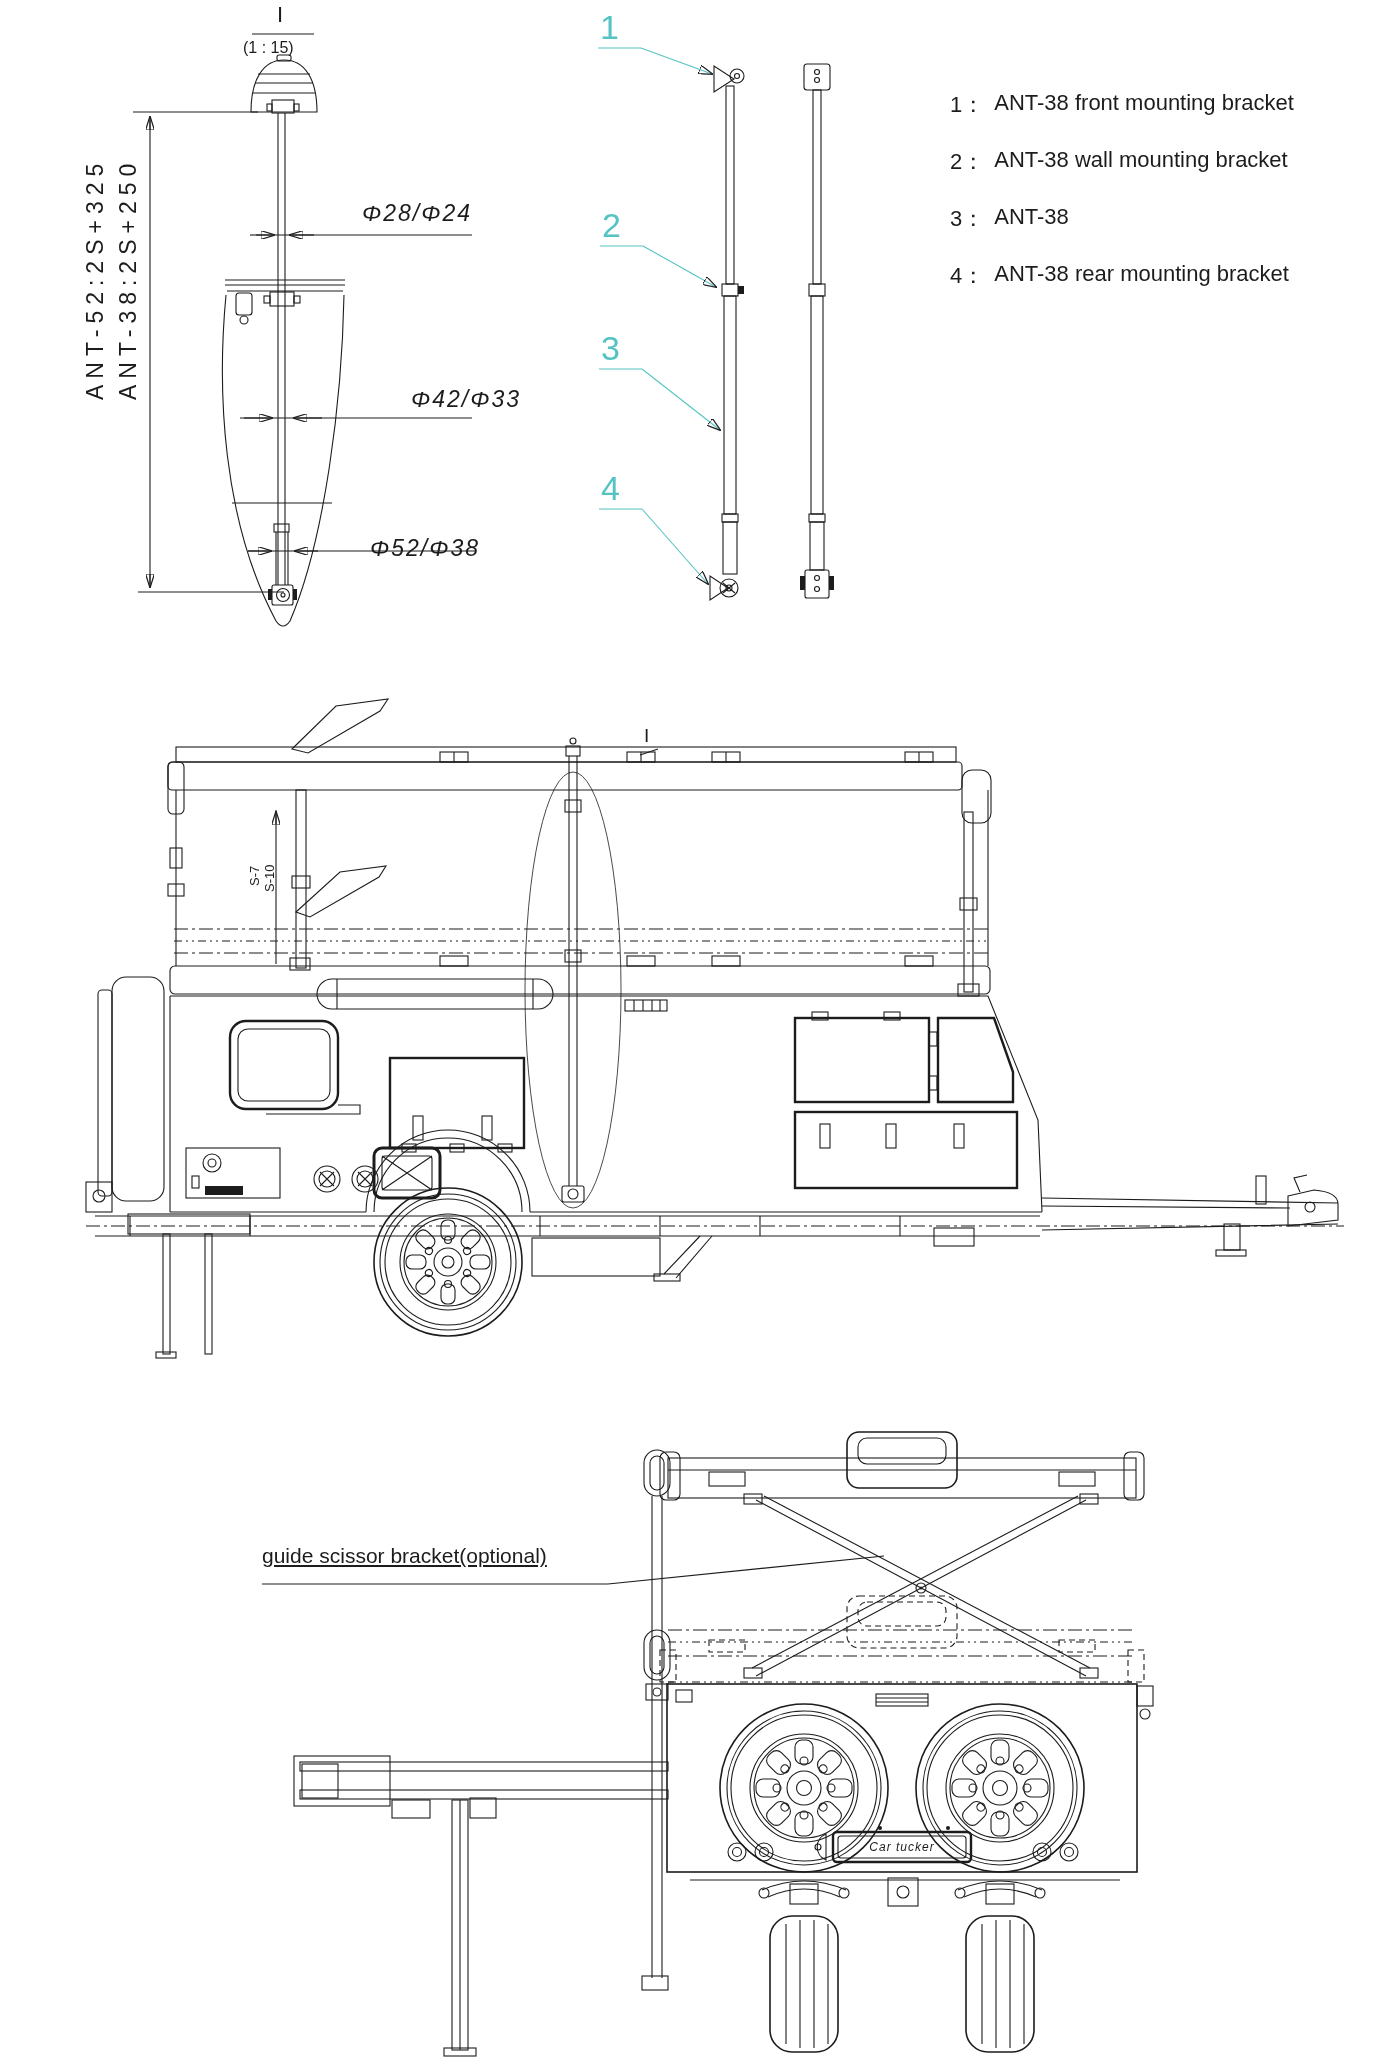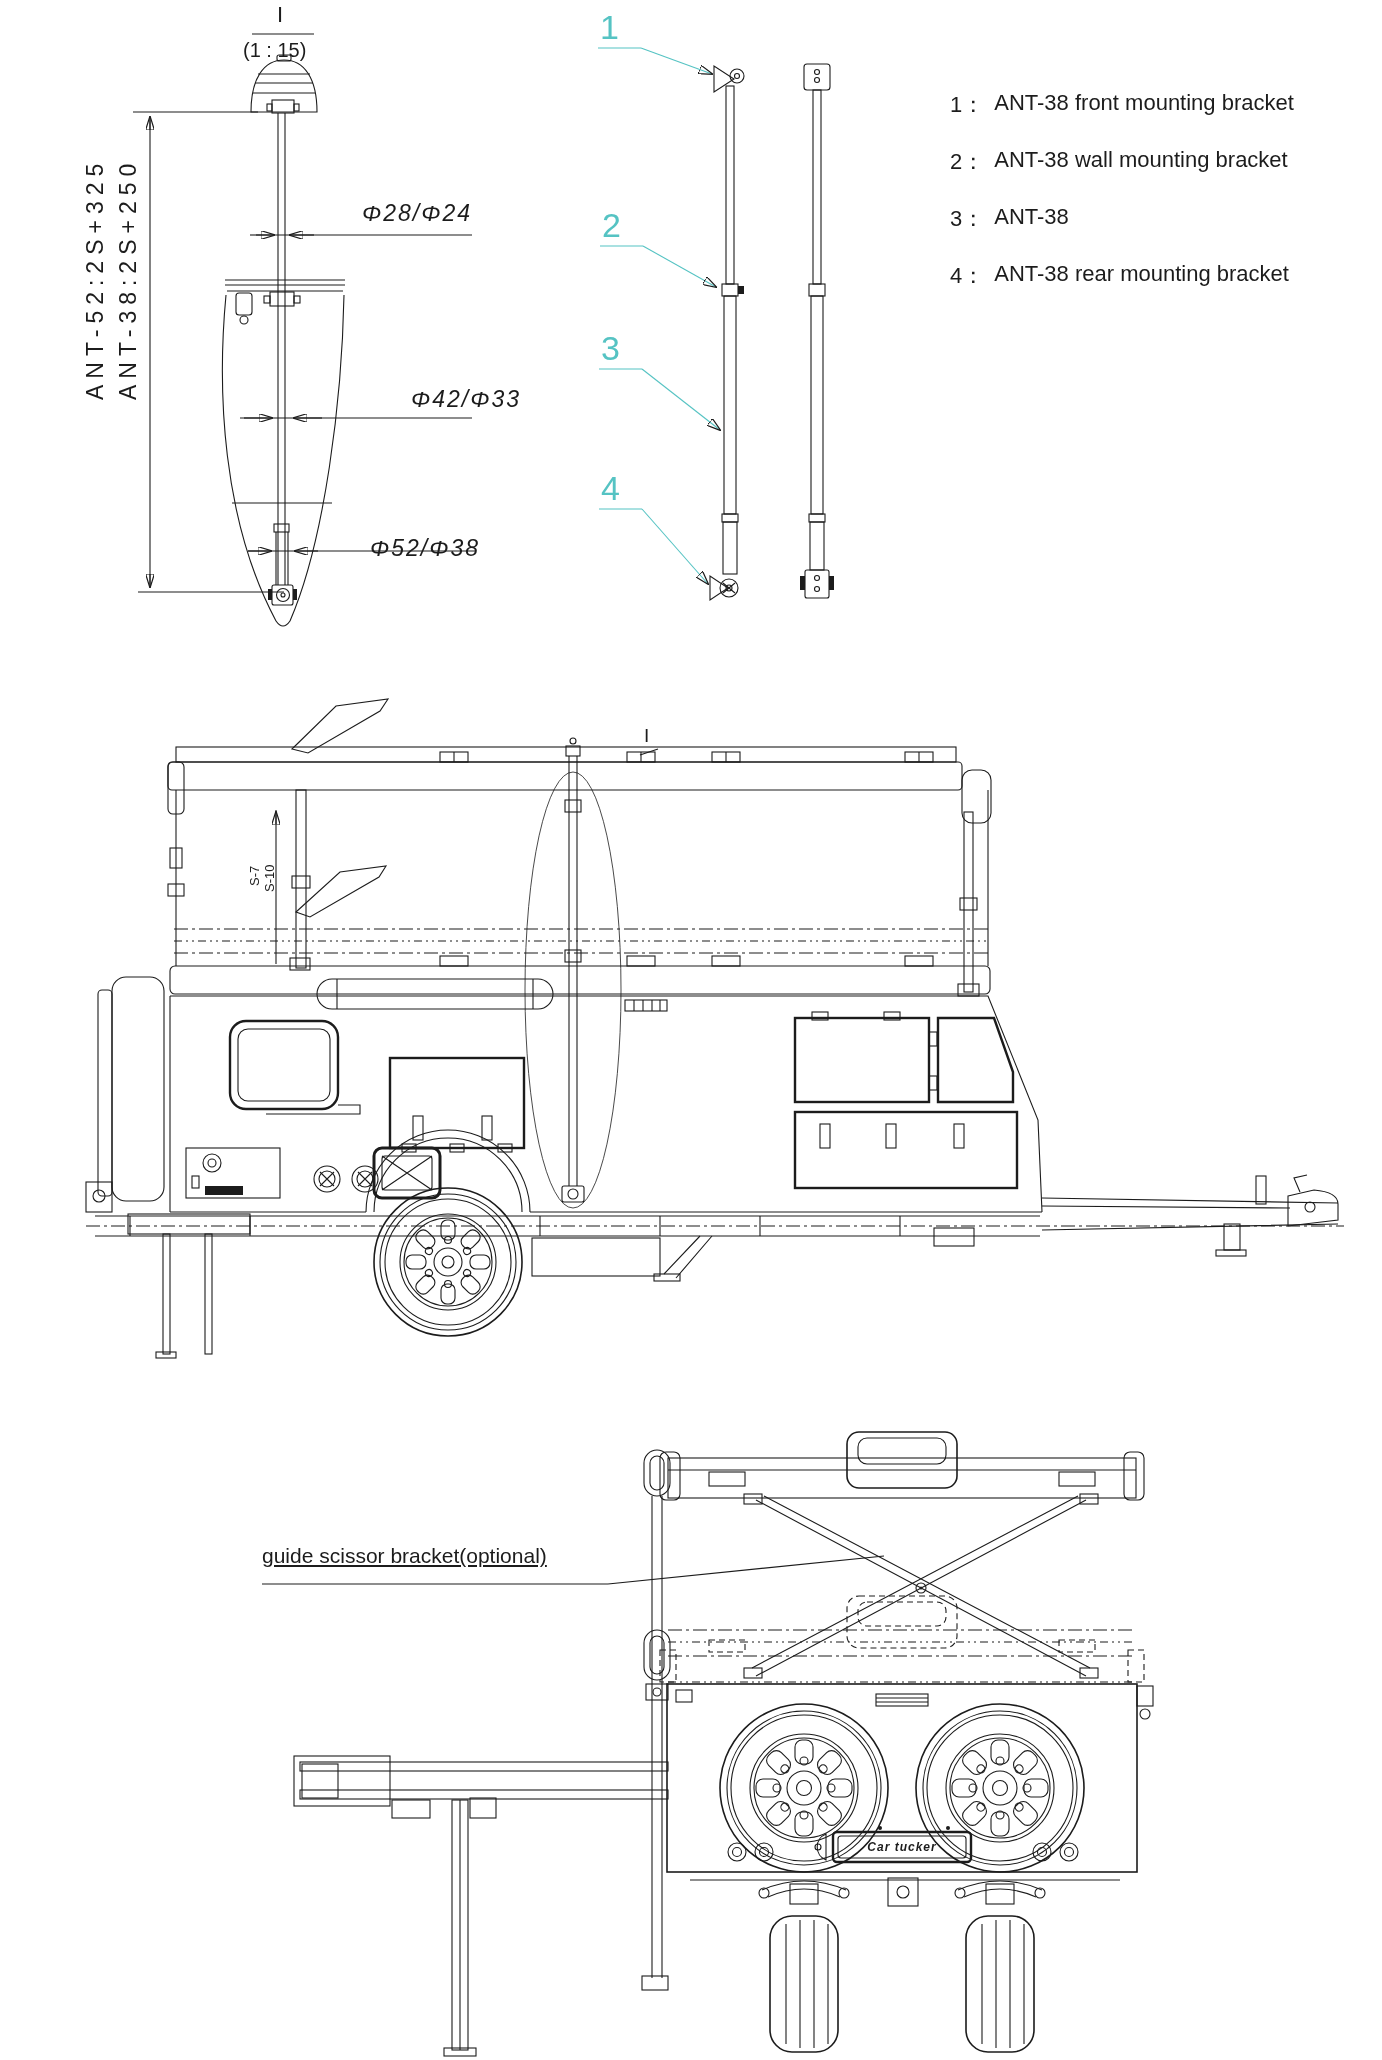--- a/index.html
+++ b/index.html
@@ -15,21 +15,21 @@
   svg.art .w3{stroke-width:3;}
   svg.art .dd{stroke-dasharray:14 4 3 4;}
   svg.art .dd2{stroke-dasharray:8 4 2 4 2 4;}
   svg.art .dsh{stroke-dasharray:6 4;}
   .lbl{position:absolute;white-space:nowrap;line-height:1;}
   .vlabel{transform:rotate(-90deg);transform-origin:0 0;letter-spacing:6px;font-size:23px;}
   .dia{font-size:23px;letter-spacing:2px;font-style:italic;}
   .callout-num{font-size:34px;color:#55c3c3;}
   .legend-row{position:absolute;left:950px;display:flex;gap:10px;font-size:22px;}
   .small-dim{font-size:13px;transform:rotate(-90deg);transform-origin:0 0;}
-  .logo-text{font-style:italic;font-size:12px;text-align:center;letter-spacing:1px;font-weight:bold;}
+  .logo-text{font-style:italic;font-size:12px;text-align:center;letter-spacing:1px;}
 </style>
 </head>
 <body>
 
 <div id="canvas">
 
 <svg class="art" width="1382" height="2060" viewBox="0 0 1382 2060">
   <defs>
     <marker id="arr" markerWidth="13" markerHeight="8" refX="12" refY="4" orient="auto">
       <path d="M0,0 L13,4 L0,8 Z" fill="#1c1c1c" stroke="none"></path>
@@ -443,21 +443,21 @@
     <line x1="460" y1="1800" x2="460" y2="2050"></line>
     <rect x="444" y="2048" width="32" height="8"></rect>
     <rect x="470" y="1798" width="26" height="20"></rect>
 
     <line x1="262" y1="1584" x2="608" y2="1584"></line>
     <line x1="608" y1="1584" x2="884" y2="1556"></line>
   </g>
 </svg>
 
 <div class="lbl" style="left:277px;top:4px;font-size:22px;">I</div>
-<div class="lbl" style="left:243px;top:40px;font-size:20px;">(1 : 15)</div>
+<div class="lbl" style="left:243px;top:40px;font-size:16px;">(1 : 15)</div>
 
 <div class="lbl vlabel" style="left:84px;top:400px;">ANT-52:2S+325</div>
 <div class="lbl vlabel" style="left:117px;top:400px;">ANT-38:2S+250</div>
 
 <div class="lbl dia" style="left:362px;top:202px;">Φ28/Φ24</div>
 <div class="lbl dia" style="left:367px;top:388px;margin-left:44px;">Φ42/Φ33</div>
 <div class="lbl dia" style="left:370px;top:537px;">Φ52/Φ38</div>
 
 <div class="lbl callout-num" style="left:600px;top:10px;">1</div>
 <div class="lbl callout-num" style="left:602px;top:208px;">2</div>

